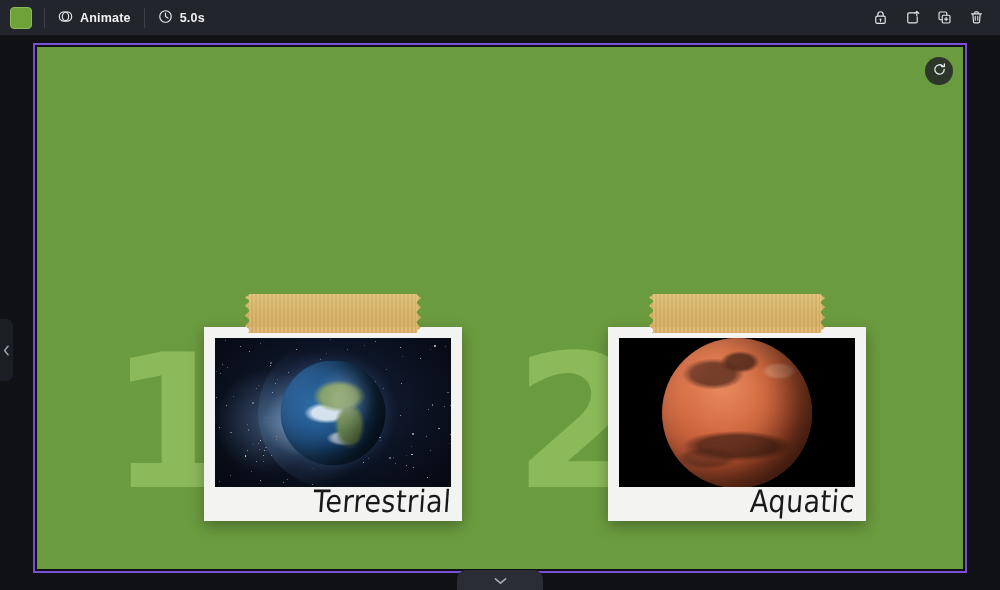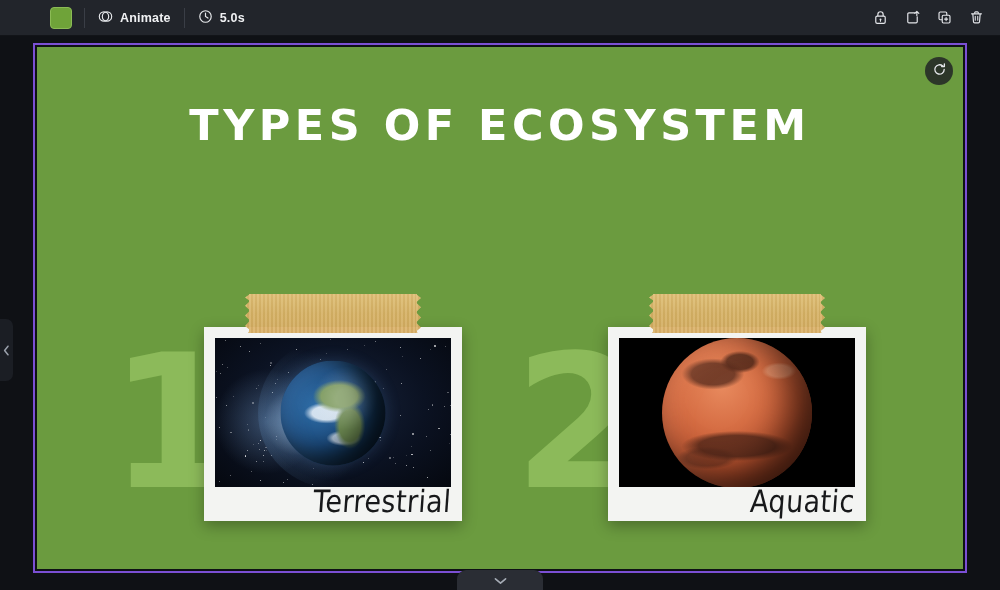--- a/index.html
+++ b/index.html
@@ -11,21 +11,20 @@
   }
   #app { position:relative; width:1000px; height:590px; background:#0f1115; }
 
   
   .toolbar {
     position:absolute; top:0; left:0; width:1000px; height:36px;
     background:#22252b;
     display:flex; align-items:center;
     border-bottom:1px solid #121418;
     z-index:30;
-    padding-left:40px;
   }
   .tb-left { display:flex; align-items:center; height:100%; padding-left:6px; }
   .tb-right { margin-left:auto; display:flex; align-items:center; gap:4px; padding-right:10px; }
 
   .color-swatch {
     width:22px; height:22px; border-radius:4px;
     background:#6fa339; border:1px solid #8bbb55;
     margin:0 8px 0 4px; cursor:pointer; flex:none;
   }
   .tb-divider { width:1px; height:20px; background:#3a3e46; margin:0 4px; flex:none; }
@@ -306,21 +305,20 @@
 
         <div class="refresh-btn">
           <span>
             <svg width="15" height="15" viewBox="0 0 16 16">
               <path d="M13 8a5 5 0 1 1-1.6-3.7" fill="none" stroke="#e6e8ec" stroke-width="1.4" stroke-linecap="round"></path>
               <path d="M13.2 1.9v2.9h-2.9" fill="none" stroke="#e6e8ec" stroke-width="1.4" stroke-linecap="round" stroke-linejoin="round"></path>
             </svg>
           </span>
         </div>
 
-        <div class="s-title">TYPES OF ECOSYSTEM</div>
 
         <div class="big-num n1">1</div>
         <div class="big-num n2">2</div>
 
         <div class="card c1">
           <div class="tape"></div>
           <div class="frame">
             <div class="photo">
               <div class="space"></div>
               <div class="stars" id="stars1">

